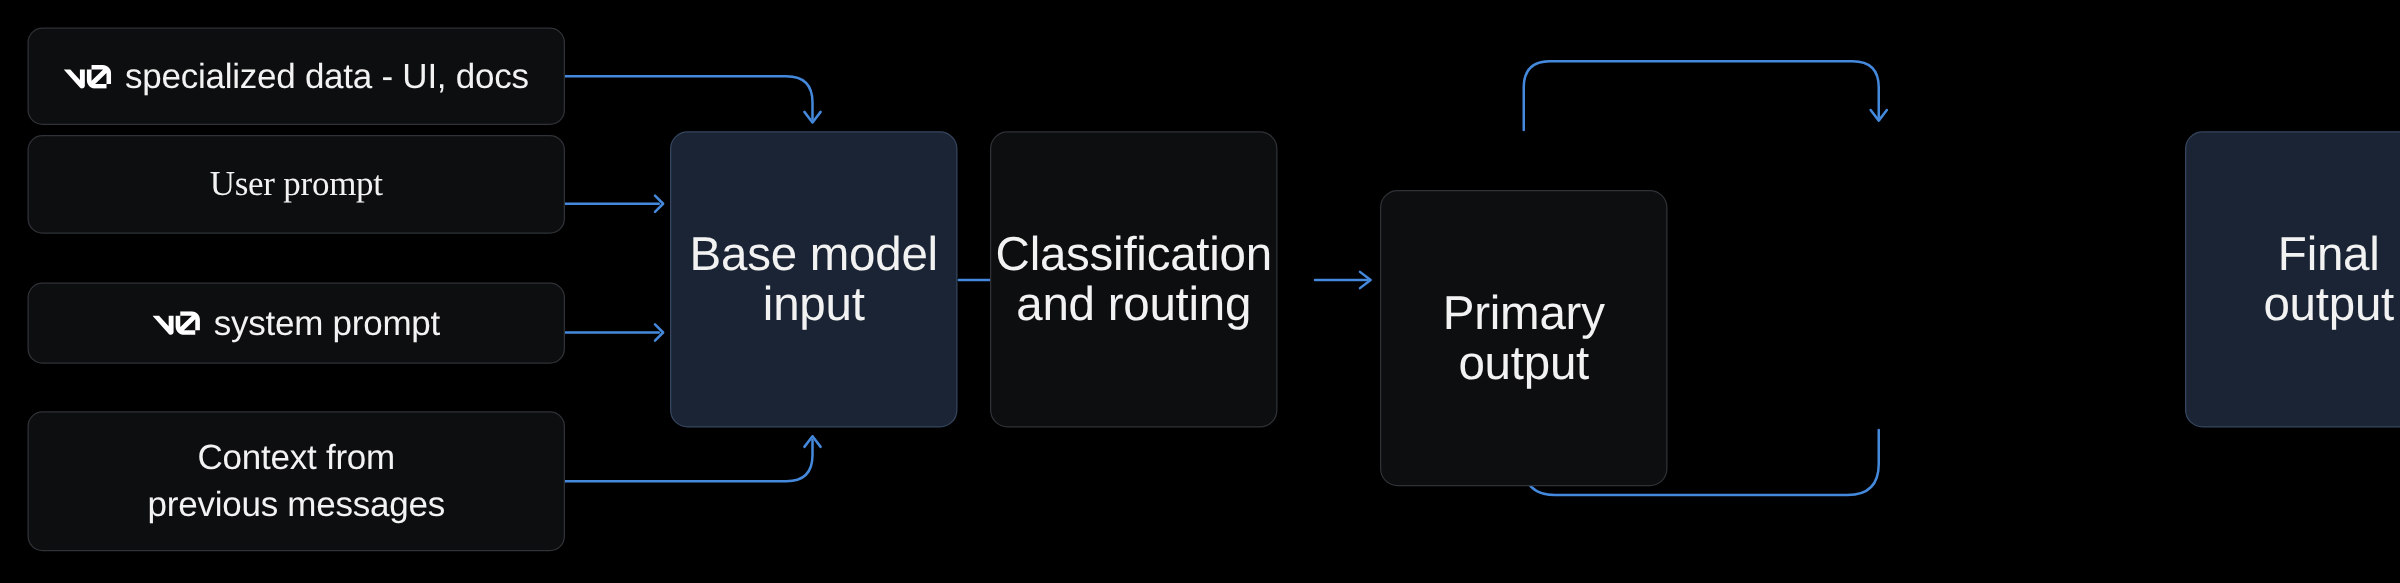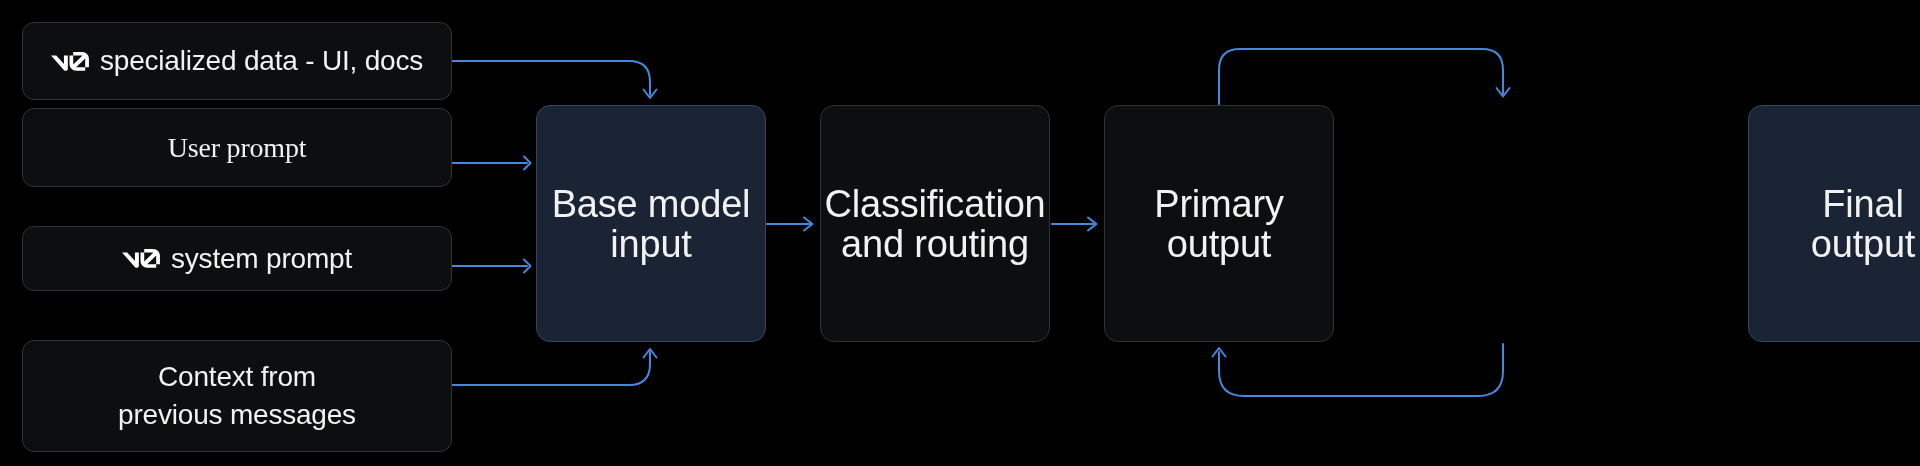--- a/index.html
+++ b/index.html
@@ -131,36 +131,36 @@
   <div class="node input" style="top:226px; height:65px;">
     <span class="v0-logo">
       <svg viewBox="0 0 40 20" xmlns="http://www.w3.org/2000/svg">
           <path d="M23.3919 0H32.9188C36.7819 0 39.9136 3.13165 39.9136 6.99475V16.0805H36.0006V6.99475C36.0006 6.90167 35.9969 6.80925 35.9898 6.71766L26.4628 16.079C26.4949 16.08 26.5272 16.0805 26.5595 16.0805H36.0006V19.7762H26.5595C22.6964 19.7762 19.4788 16.6139 19.4788 12.7508V3.68923H23.3919V12.7508C23.3919 12.9253 23.4054 13.0977 23.4316 13.2668L33.1682 3.6995C33.0861 3.6927 33.003 3.68923 32.9188 3.68923H23.3919V0Z"></path>
           <path d="M13.7688 19.0956L0 3.68759H5.53933L13.6231 12.7337V3.68759H17.7535V17.5746C17.7535 19.6705 15.1654 20.6584 13.7688 19.0956Z"></path>
         </svg>
     </span>
     <span class="node-label">system prompt</span>
   </div>
 
-  <div class="node input" style="top:329px; height:112px;margin-top:11px;">
+  <div class="node input" style="top:329px; height:112px;">
     <span class="node-label">Context from
 previous messages</span>
   </div>
 
   <div class="node stage highlight" style="left:536px;">
     <span class="node-label">Base model
 input</span>
   </div>
 
-  <div class="node stage" style="left:820px;">
+  <div class="node stage" style="left:792px;">
     <span class="node-label">Classification
 and routing</span>
   </div>
 
-  <div class="node stage" style="left:1104px;">
+  <div class="node stage" style="left:1104px;margin-top:47px;">
     <span class="node-label">Primary
 output</span>
   </div>
 
 
   <div class="node stage highlight" style="left:1748px;">
     <span class="node-label">Final
 output</span>
   </div>
 

